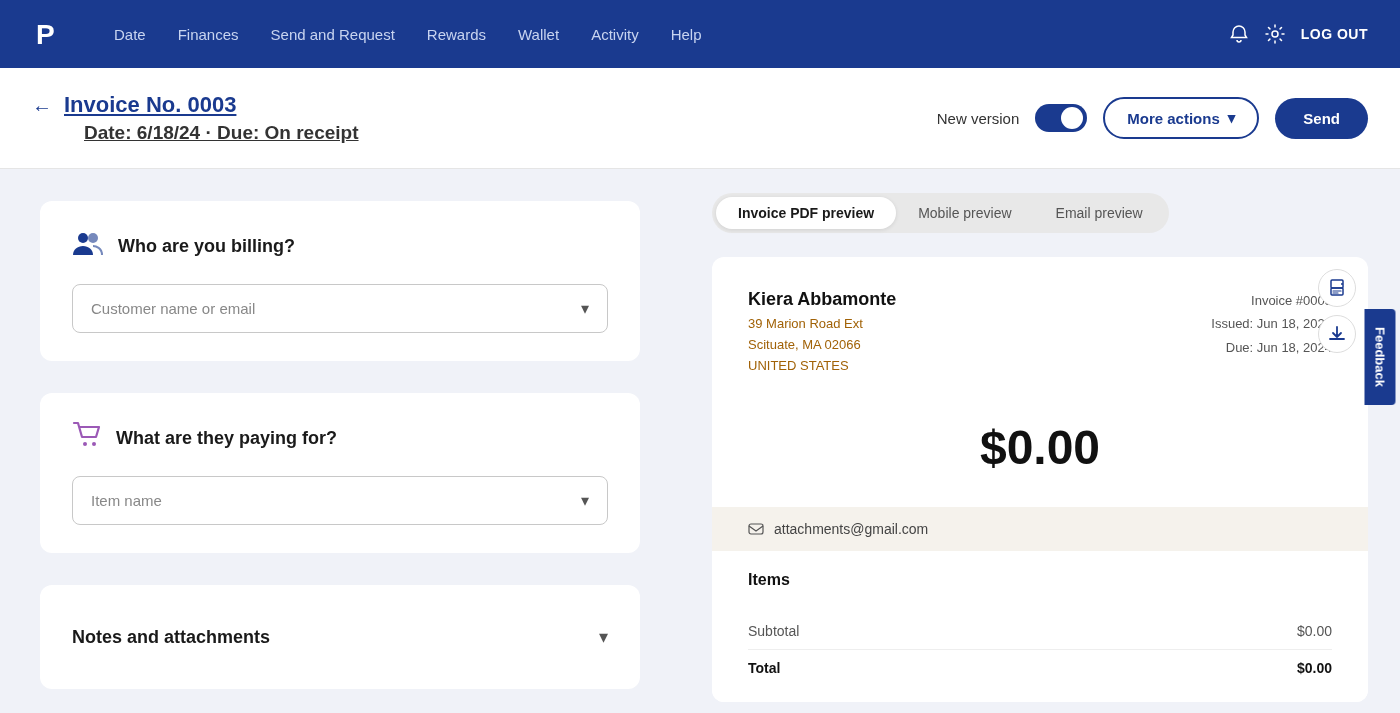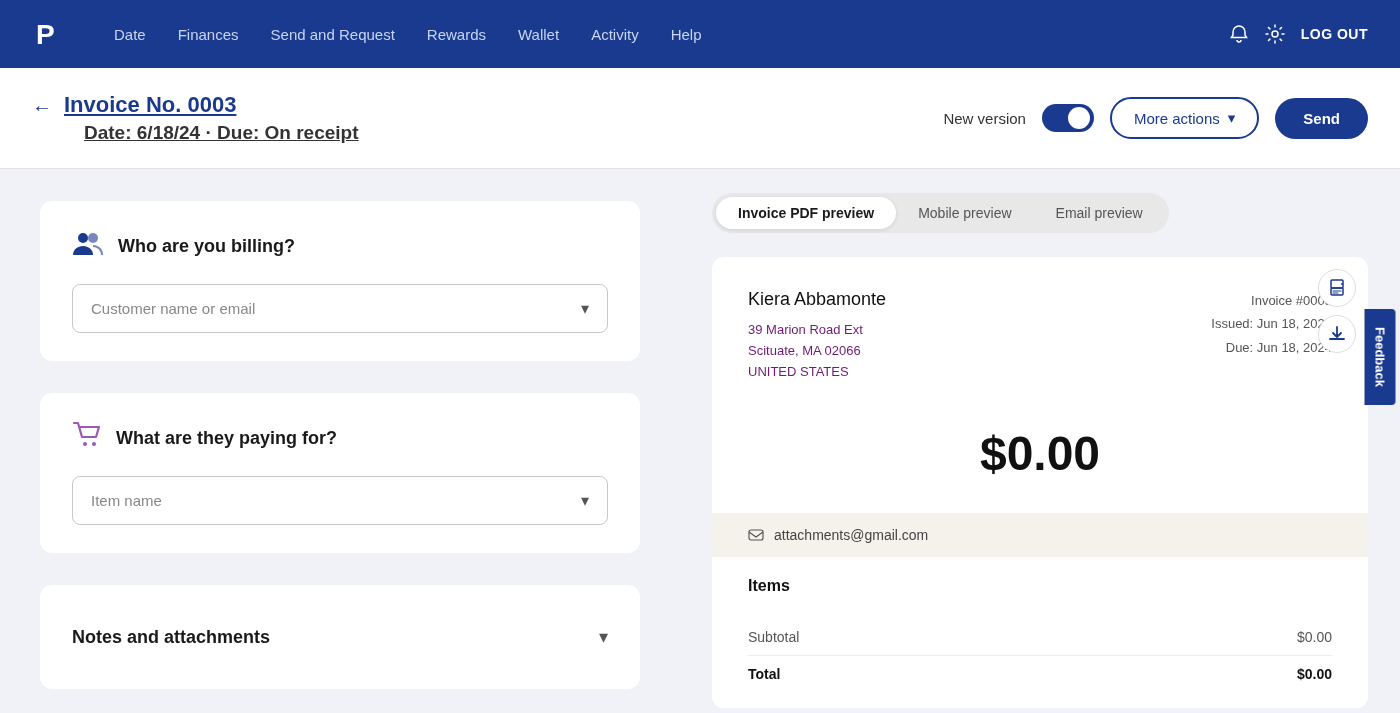--- a/index.html
+++ b/index.html
@@ -132,21 +132,21 @@
       font-size: 13px;
       font-weight: bold;
     }
     .more-actions-btn {
       background: white;
       border: 2px solid #1a3a8f;
       color: #1a3a8f;
       border-radius: 30px;
       padding: 10px 22px;
       font-size: 15px;
-      font-weight: 400;
+      font-weight: 700;
       cursor: pointer;
       display: flex;
       align-items: center;
       gap: 8px;
     }
     .send-btn {
       background: #1a3a8f;
       border: none;
       color: white;
       border-radius: 30px;
@@ -294,27 +294,27 @@
     }
 
     .invoice-header-section {
       padding: 32px 36px 28px;
       display: flex;
       justify-content: space-between;
       align-items: flex-start;
     }
     .invoice-recipient-name {
       font-size: 18px;
-      font-weight: 400;
+      font-weight: 700;
       color: #111;
-      margin-bottom: 10px;
+      margin-bottom: 4px;
     }
     .invoice-recipient-addr {
       font-size: 13px;
-      color: #701a75;
+      color: #a16207;
       line-height: 1.6;
     }
     .invoice-meta-right {
       text-align: right;
       font-size: 13px;
       color: #555;
       line-height: 1.8;
     }
     .invoice-amount {
       text-align: center;

